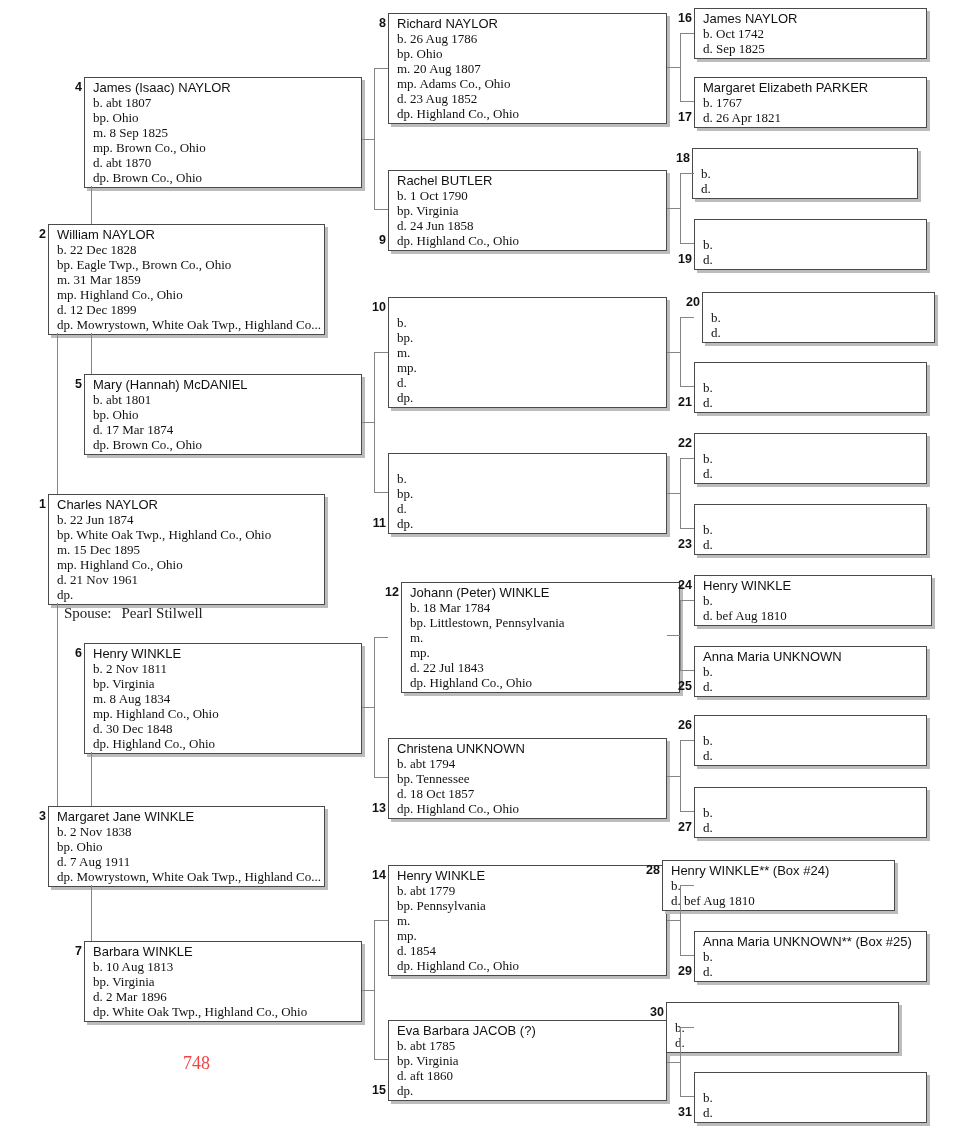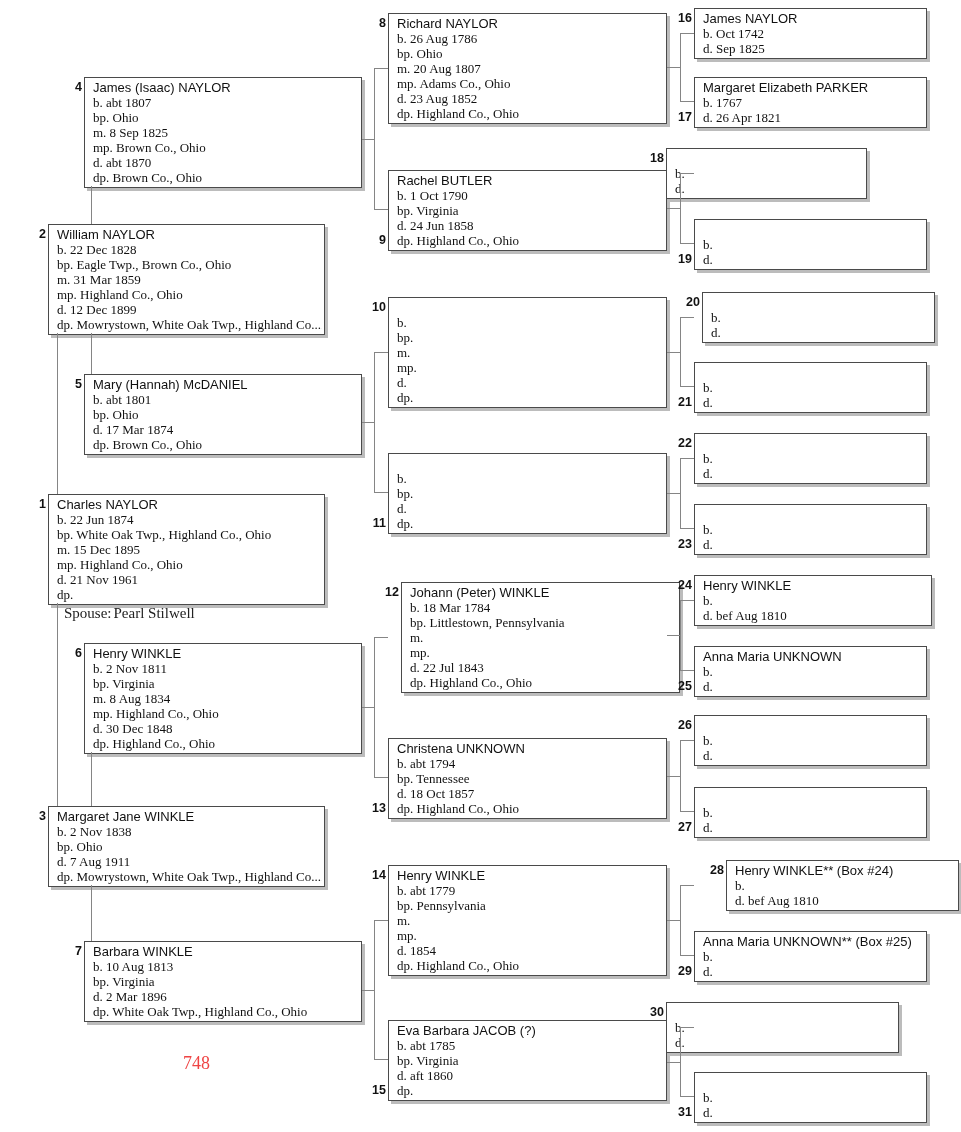--- a/index.html
+++ b/index.html
@@ -40,21 +40,21 @@
     border-top:1px solid #858585;
     border-bottom:1px solid #858585;
     box-sizing:border-box;
   }
   .stub{position:absolute;height:1px;background:#858585;}
   #spouse-note{
     position:absolute;left:64px;top:605px;
     font-family:"Liberation Serif",serif;
     font-size:15px;color:#222;white-space:pre;
   }
-  #spouse-note .sp-name{margin-left:2px;text-align:right;}
+  #spouse-note .sp-name{margin-left:10px;text-align:right;}
   #page-number{
     position:absolute;left:183px;top:1053px;
     font-family:"Liberation Serif",serif;
     font-size:18px;color:#ef4444;
   }
 </style>
 </head>
 <body>
 
 <div id="chart">
@@ -200,21 +200,21 @@
         <div class="row name-row">James NAYLOR</div>
         <div class="row data-row">b. Oct 1742</div>
         <div class="row data-row">d. Sep 1825</div>
       </div>
       <div class="pbox" style="left: 694px; top: 77px; width: 233px;">
         <div class="pnum bottom">17</div>
         <div class="row name-row">Margaret Elizabeth PARKER</div>
         <div class="row data-row">b. 1767</div>
         <div class="row data-row">d. 26 Apr 1821</div>
       </div>
-      <div class="pbox" style="left: 666px; top: 148px; width: 201px;">
+      <div class="pbox" style="left: 692px; top: 148px; width: 226px;">
         <div class="pnum top">18</div>
         <div class="row name-row"></div>
         <div class="row data-row">b.</div>
         <div class="row data-row">d.</div>
       </div>
       <div class="pbox" style="left: 694px; top: 219px; width: 233px;">
         <div class="pnum bottom">19</div>
         <div class="row name-row"></div>
         <div class="row data-row">b.</div>
         <div class="row data-row">d.</div>
@@ -260,21 +260,21 @@
         <div class="row name-row"></div>
         <div class="row data-row">b.</div>
         <div class="row data-row">d.</div>
       </div>
       <div class="pbox" style="left: 694px; top: 787px; width: 233px;">
         <div class="pnum bottom">27</div>
         <div class="row name-row"></div>
         <div class="row data-row">b.</div>
         <div class="row data-row">d.</div>
       </div>
-      <div class="pbox" style="left: 726px; top: 860px; width: 233px;">
+      <div class="pbox" style="left: 662px; top: 860px; width: 233px;">
         <div class="pnum top">28</div>
         <div class="row name-row">Henry WINKLE** (Box #24)</div>
         <div class="row data-row">b.</div>
         <div class="row data-row">d. bef Aug 1810</div>
       </div>
       <div class="pbox" style="left: 694px; top: 931px; width: 233px;">
         <div class="pnum bottom">29</div>
         <div class="row name-row">Anna Maria UNKNOWN** (Box #25)</div>
         <div class="row data-row">b.</div>
         <div class="row data-row">d.</div>

